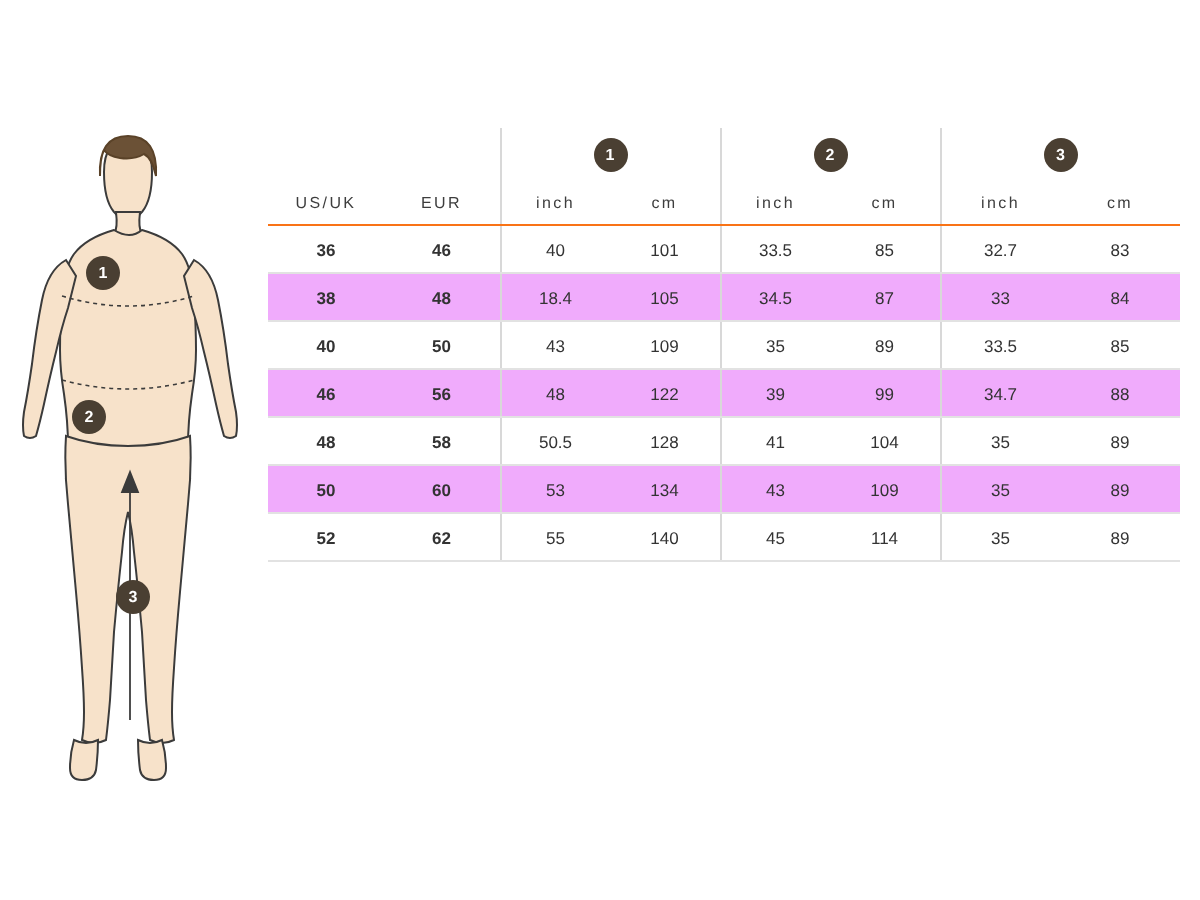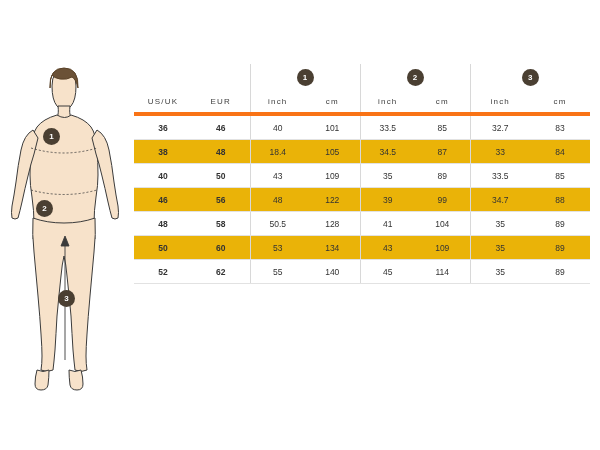--- a/index.html
+++ b/index.html
@@ -98,32 +98,32 @@
 
   
   .colhead-row td {
     height: 22px;
     text-align: center;
     vertical-align: middle;
     font-size: 8px;
     letter-spacing: 1.2px;
     color: #3d3d3d;
     font-weight: bold;
-    border-bottom: 4px solid #f97316;
+    border-bottom: 1px solid #f97316;
   }
 
   .data-row td {
     height: 23px;
     text-align: center;
     vertical-align: middle;
     font-size: 8.5px;
     color: #333333;
     border-bottom: 1px solid #e2e2e2;
   }
-  .data-row.alt td { background: #eab308; }
+  .data-row.alt td { background: #f0abfc; }
   .data-row td.bold { font-weight: bold; }
 
   
   .sep-left { border-left: 1px solid #d8d8d8; }
 
   .grp-row td.sep-left,
   .mark-row td.sep-left,
   .colhead-row td.sep-left,
   .data-row td.sep-left { border-left: 1px solid #d8d8d8; }
 </style>

